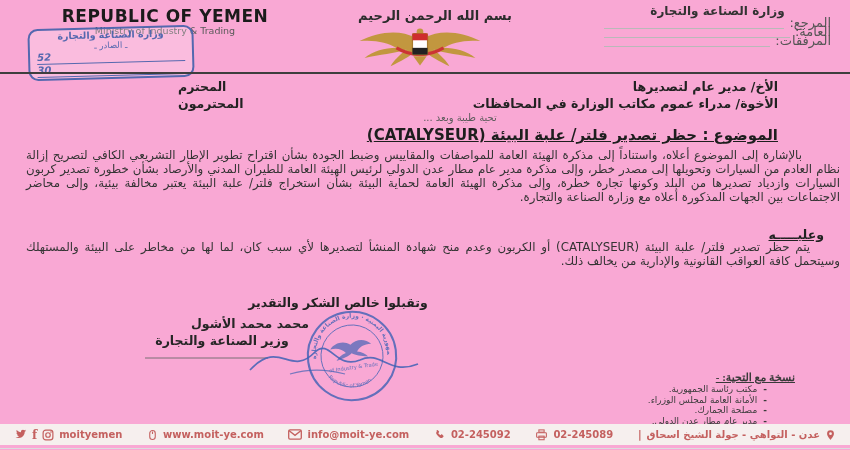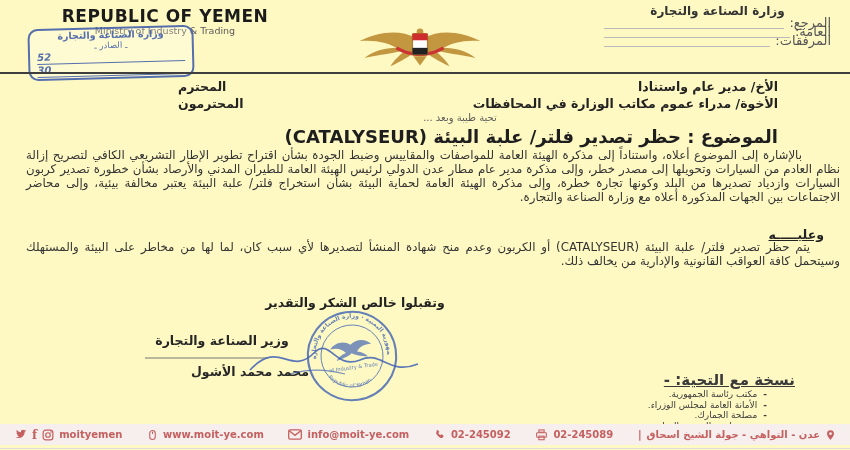--- a/index.html
+++ b/index.html
@@ -1,17 +1,17 @@
 <!DOCTYPE html>
 <html><head>
 <meta charset="utf-8">
 <style>
   html,body{margin:0;padding:0;background:#e8e8e8;}
   .page{
-    position:relative;width:850px;height:450px;background:#fef9c3;
+    position:relative;width:850px;height:450px;background:#f9a8d4;
     overflow:hidden;margin:0 auto;
     font-family:"DejaVu Sans",sans-serif;color:#3b3b3b;
   }
   
   .hdr-left{position:absolute;left:25px;top:6px;width:280px;text-align:center;}
   .hdr-left .title{font-size:17px;font-weight:bold;letter-spacing:.5px;color:#1b1b1b;}
   .hdr-left .subtitle{font-size:9.5px;color:#5a5a5a;margin-top:-1px;}
   .outbox-stamp{
     position:absolute;left:28px;top:27px;width:166px;height:52px;
     border:2px solid #4763ac;border-radius:10px;color:#4763ac;
@@ -33,41 +33,41 @@
   .ref-row .lbl{white-space:nowrap;}
   .ref-row .line{flex:1;border-bottom:1px solid #b9b9b9;margin:0 5px 1px 0;}
   .rule{position:absolute;left:0;top:72px;width:850px;border-top:2.5px solid #3e3e3e;}
   
   .recipient-row{position:absolute;left:178px;right:72px;display:flex;direction:rtl;
     justify-content:space-between;font-weight:bold;font-size:12.5px;color:#222;}
   .r1{top:79px;} .r2{top:96px;}
   .greeting{position:absolute;left:395px;top:112px;width:130px;text-align:center;
     font-size:10px;color:#5c5c5c;direction:rtl;}
   .subject{position:absolute;right:72px;top:126px;direction:rtl;font-weight:bold;
-    font-size:18px;color:#1e1e1e;}
+    font-size:15px;color:#1e1e1e;text-decoration:underline;}
   
   .para{position:absolute;left:26px;right:10px;direction:rtl;text-align:justify;
     font-size:11.8px;line-height:13.9px;color:#343434;}
   .p1{top:149px;text-indent:38px;}
   .therefore{position:absolute;right:26px;top:227px;direction:rtl;font-weight:bold;
     font-size:12.5px;text-decoration:underline;color:#222;}
   .p2{top:241px;text-indent:30px;}
-  .closing{position:absolute;left:245px;top:295px;width:220px;text-align:center;
+  .closing{position:absolute;left:228px;top:295px;width:220px;text-align:center;
     font-weight:bold;font-size:12.5px;direction:rtl;color:#222;}
   
   .sig-name{position:absolute;left:150px;top:316px;width:200px;text-align:center;
-    font-weight:bold;font-size:12.5px;direction:rtl;color:#262626;margin-top:48px;}
+    font-weight:bold;font-size:12.5px;direction:rtl;color:#262626;}
   .sig-title{position:absolute;left:122px;top:333px;width:200px;text-align:center;
     font-weight:bold;font-size:12.5px;direction:rtl;color:#262626;}
   .sig-scribble{position:absolute;left:140px;top:330px;width:310px;height:55px;}
   .round-stamp{position:absolute;left:305px;top:309px;width:94px;height:94px;
     opacity:.8;transform:rotate(-8deg);}
   
   .cc{position:absolute;right:55px;top:371px;direction:rtl;font-size:9px;color:#3a3a3a;}
-  .cc .cc-label{font-weight:bold;font-size:15px;text-decoration:underline;}
+  .cc .cc-label{font-weight:bold;font-size:11px;text-decoration:underline;font-family:Liberation Serif, serif;}
   .cc-item{display:flex;direction:rtl;gap:6px;padding-right:28px;line-height:10.5px;}
   .cc-item .dash{font-weight:bold;}
   
   .footer{position:absolute;left:0;bottom:5px;width:850px;height:21px;background:#f6efee;
     display:flex;align-items:center;justify-content:space-between;box-sizing:border-box;
     padding:0 14px;color:#c4605f;font-size:10px;font-weight:bold;}
   .fgroup{display:flex;align-items:center;gap:5px;white-space:nowrap;}
   .fgroup svg{display:block;}
   .fb-glyph{font-weight:900;font-size:12px;line-height:10px;font-family:"DejaVu Serif",serif;}
   .addr{direction:rtl;}
@@ -87,20 +87,23 @@
     <div class="s1">وزارة الصناعة والتجارة</div>
     <div class="s2">ـ الصادر ـ</div>
     <div class="hand-row">
         <span>52</span>
       </div>
     <div class="hand-row">
         <span>30</span>
       </div>
   </div>
 
+  <div class="hdr-center">
+    <div class="bismillah">بسم الله الرحمن الرحيم</div>
+  </div>
   <svg class="emblem" viewBox="0 0 160 50">
     <path d="M74,14 C58,4 30,6 8,18 C26,16 42,20 52,26 C38,26 24,30 14,38 C32,34 50,33 64,28 C56,34 48,42 45,48 C57,42 68,36 75,30 Z" fill="#c2973f"></path>
     <path d="M86,14 C102,4 130,6 152,18 C134,16 118,20 108,26 C122,26 136,30 146,38 C128,34 110,33 96,28 C104,34 112,42 115,48 C103,42 92,36 85,30 Z" fill="#c2973f"></path>
     <path d="M52,26 C62,32 72,34 80,34" stroke="#cc3434" stroke-width="4" fill="none"></path>
     <path d="M108,26 C98,32 88,34 80,34" stroke="#cc3434" stroke-width="4" fill="none"></path>
     <circle cx="80" cy="7" r="4" fill="#c2973f"></circle>
     <rect x="71" y="9" width="18" height="25" rx="2" fill="#ffffff" stroke="#a97c2f" stroke-width="1.5"></rect>
     <rect x="71" y="9" width="18" height="8" fill="#cf2d2d"></rect>
     <rect x="71" y="26" width="18" height="8" fill="#222222"></rect>
     <path d="M72,36 L88,36 L80,47 Z" fill="#c2973f"></path>
@@ -120,21 +123,21 @@
       <div class="ref-row">
         <span class="lbl">المرفقات:</span>
           <span class="line"></span>
       </div>
     </div>
   </div>
 
   <div class="rule"></div>
 
   <div class="recipient-row r1">
-    <span>الأخ/ مدير عام واستنادا</span>
+    <span>الأخ/ مدير عام لتصديرها</span>
     <span>المحترم</span>
   </div>
   <div class="recipient-row r2">
     <span>الأخوة/ مدراء عموم مكاتب الوزارة في المحافظات</span>
     <span>المحترمون</span>
   </div>
   <div class="greeting">تحية طيبة وبعد ...</div>
 
   <div class="subject">الموضوع : حظر تصدير فلتر/ علبة البيئة (CATALYSEUR)</div>
 

